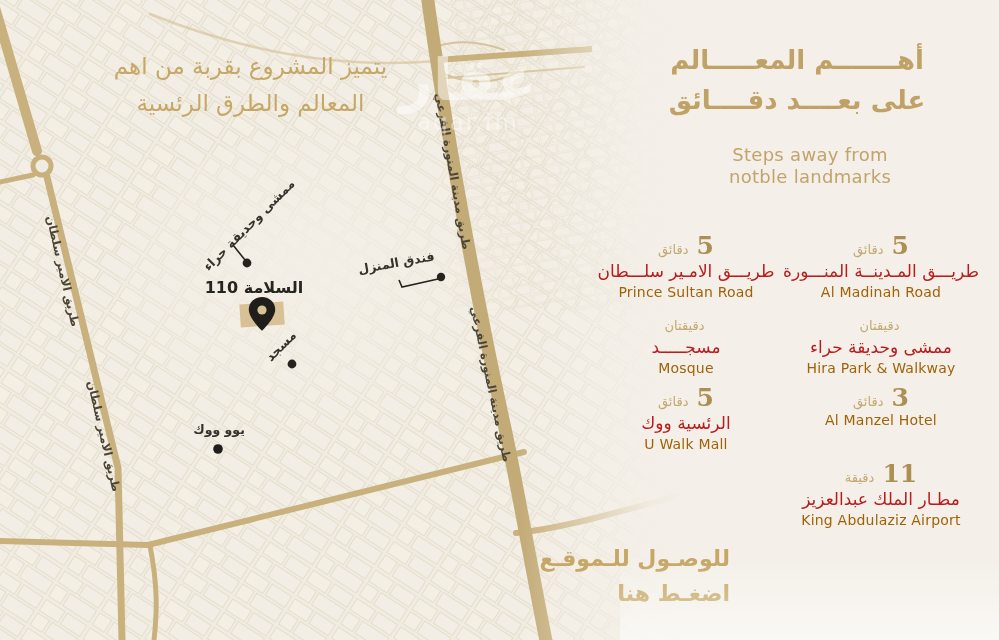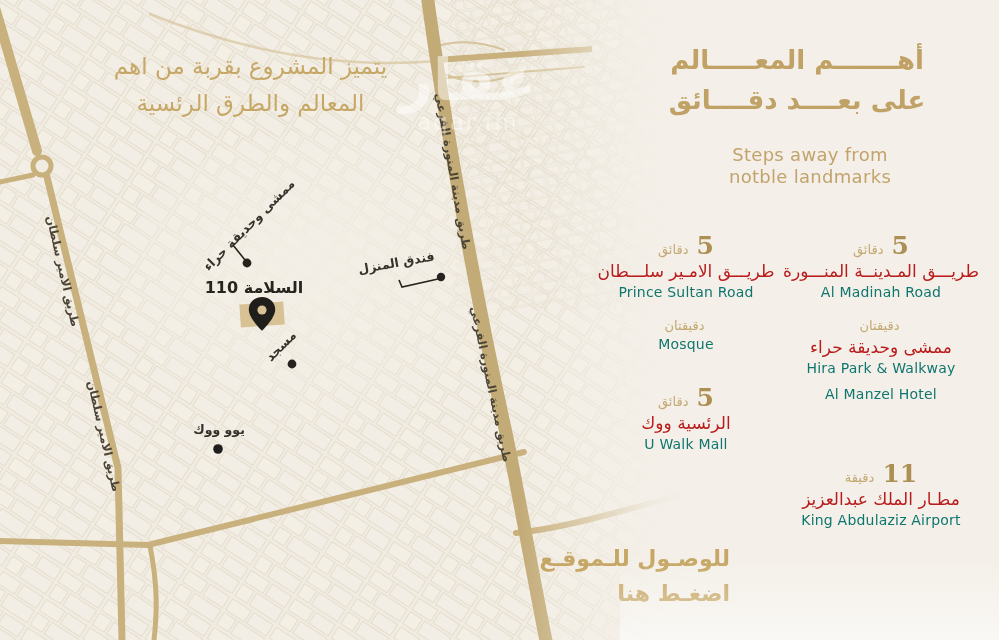--- a/index.html
+++ b/index.html
@@ -33,21 +33,21 @@
   .time{direction:rtl;line-height:26px;height:26px;}
   .t-num{
     font-family:"DejaVu Serif",serif;font-weight:bold;
     font-size:25px;color:#ac8f52;
   }
   .t-unit{font-size:13px;color:#c3a971;margin-right:3px;}
   .name-ar{
     direction:rtl;font-size:17px;font-weight:normal;color:#b91c1c;
     line-height:24px;white-space:nowrap;
   }
-  .name-en{font-size:14px;color:#0f766e;line-height:19px;letter-spacing:.2px;}
+  .name-en{font-size:14px;color:#a16207;line-height:19px;letter-spacing:.2px;}
   
   .cta{
     position:absolute;left:528px;top:541px;width:202px;
     text-align:right;direction:rtl;color:#c6a765;
     font-size:22px;font-weight:bold;line-height:1.6;cursor:pointer;
   }
   .cta .l2{padding-left:2px;}
   .soft-band{
     position:absolute;left:620px;top:560px;width:379px;height:80px;
     background:linear-gradient(180deg,rgba(255,255,255,0) 0%,rgba(255,255,255,.55) 100%);
@@ -174,20 +174,21 @@
         <span class="t-unit">دقائق</span>
       </div>
       <div class="name-ar">طريـــق الامـير سلـــطان</div>
       <div class="name-en">Prince Sultan Road</div>
     </div>
     <div class="card">
       <div class="time">
         <span class="t-num"></span>
         <span class="t-unit">دقيقتان</span>
       </div>
+      <div class="name-ar">مسجـــــد</div>
       <div class="name-en">Mosque</div>
     </div>
     <div class="card">
       <div class="time">
         <span class="t-num">5</span>
         <span class="t-unit">دقائق</span>
       </div>
       <div class="name-ar">الرئسية ووك</div>
       <div class="name-en">U Walk Mall</div>
     </div>
@@ -204,20 +205,24 @@
     </div>
     <div class="card">
       <div class="time">
         <span class="t-num"></span>
         <span class="t-unit">دقيقتان</span>
       </div>
       <div class="name-ar">ممشى وحديقة حراء</div>
       <div class="name-en">Hira Park &amp; Walkway</div>
     </div>
     <div class="card">
+      <div class="time">
+        <span class="t-num">3</span>
+        <span class="t-unit">دقائق</span>
+      </div>
       <div class="name-en">Al Manzel Hotel</div>
     </div>
     <div class="card">
       <div class="time">
         <span class="t-num">11</span>
         <span class="t-unit">دقيقة</span>
       </div>
       <div class="name-ar">مطـار الملك عبدالعزيز</div>
       <div class="name-en">King Abdulaziz Airport</div>
     </div>

